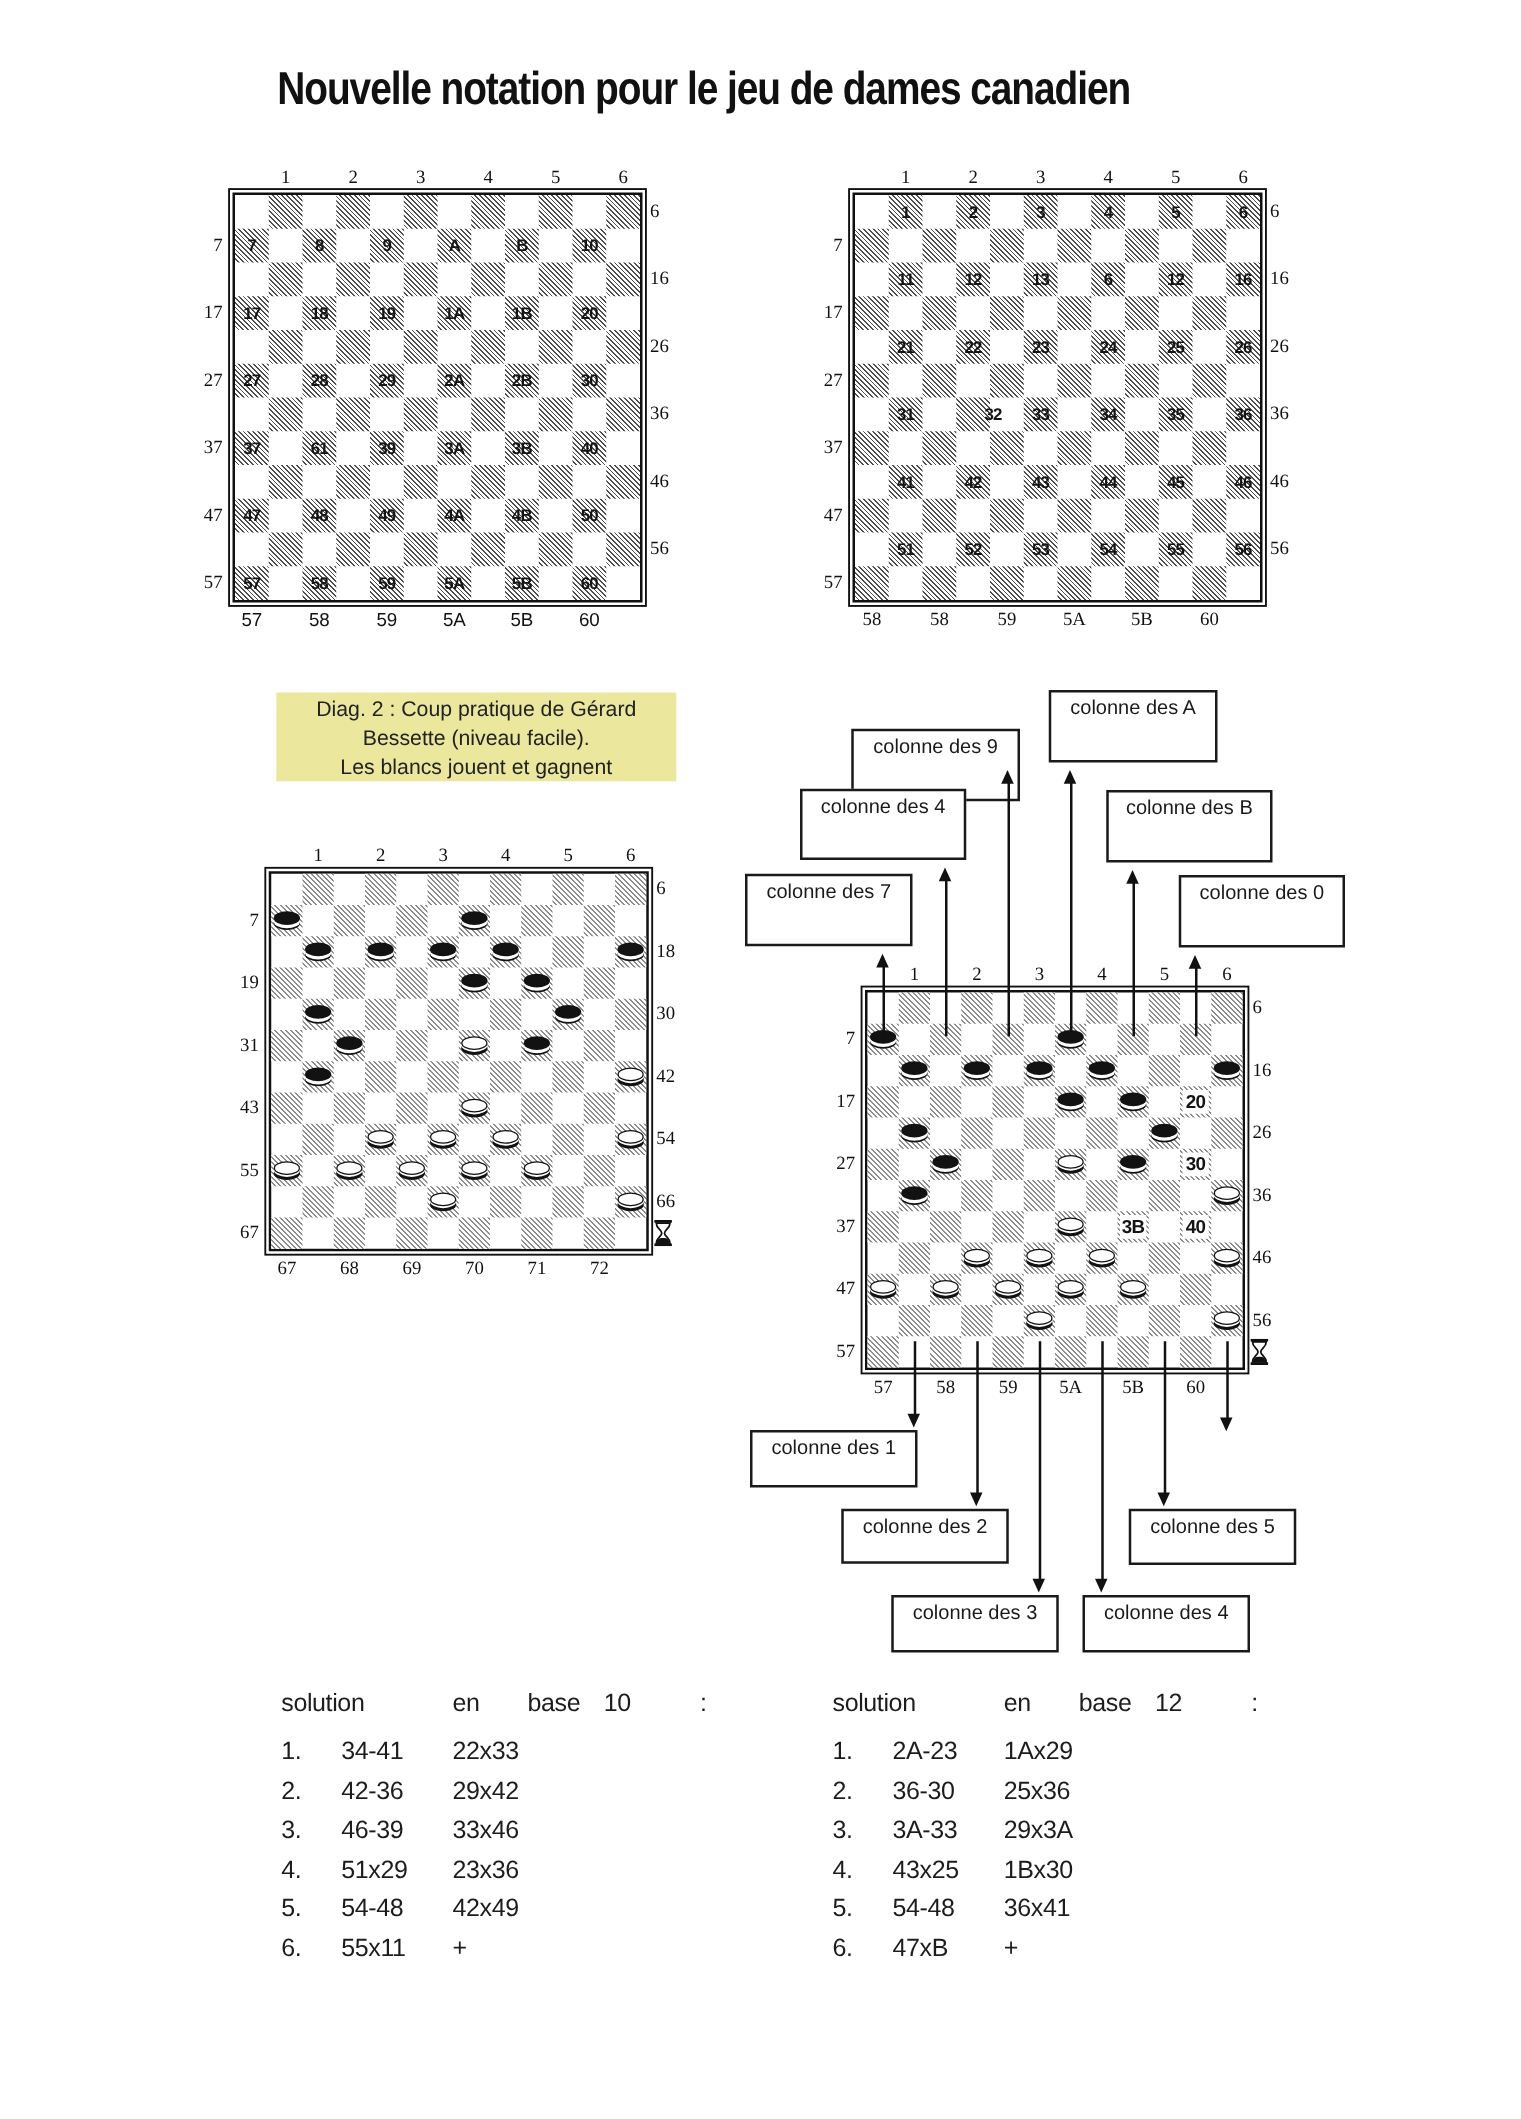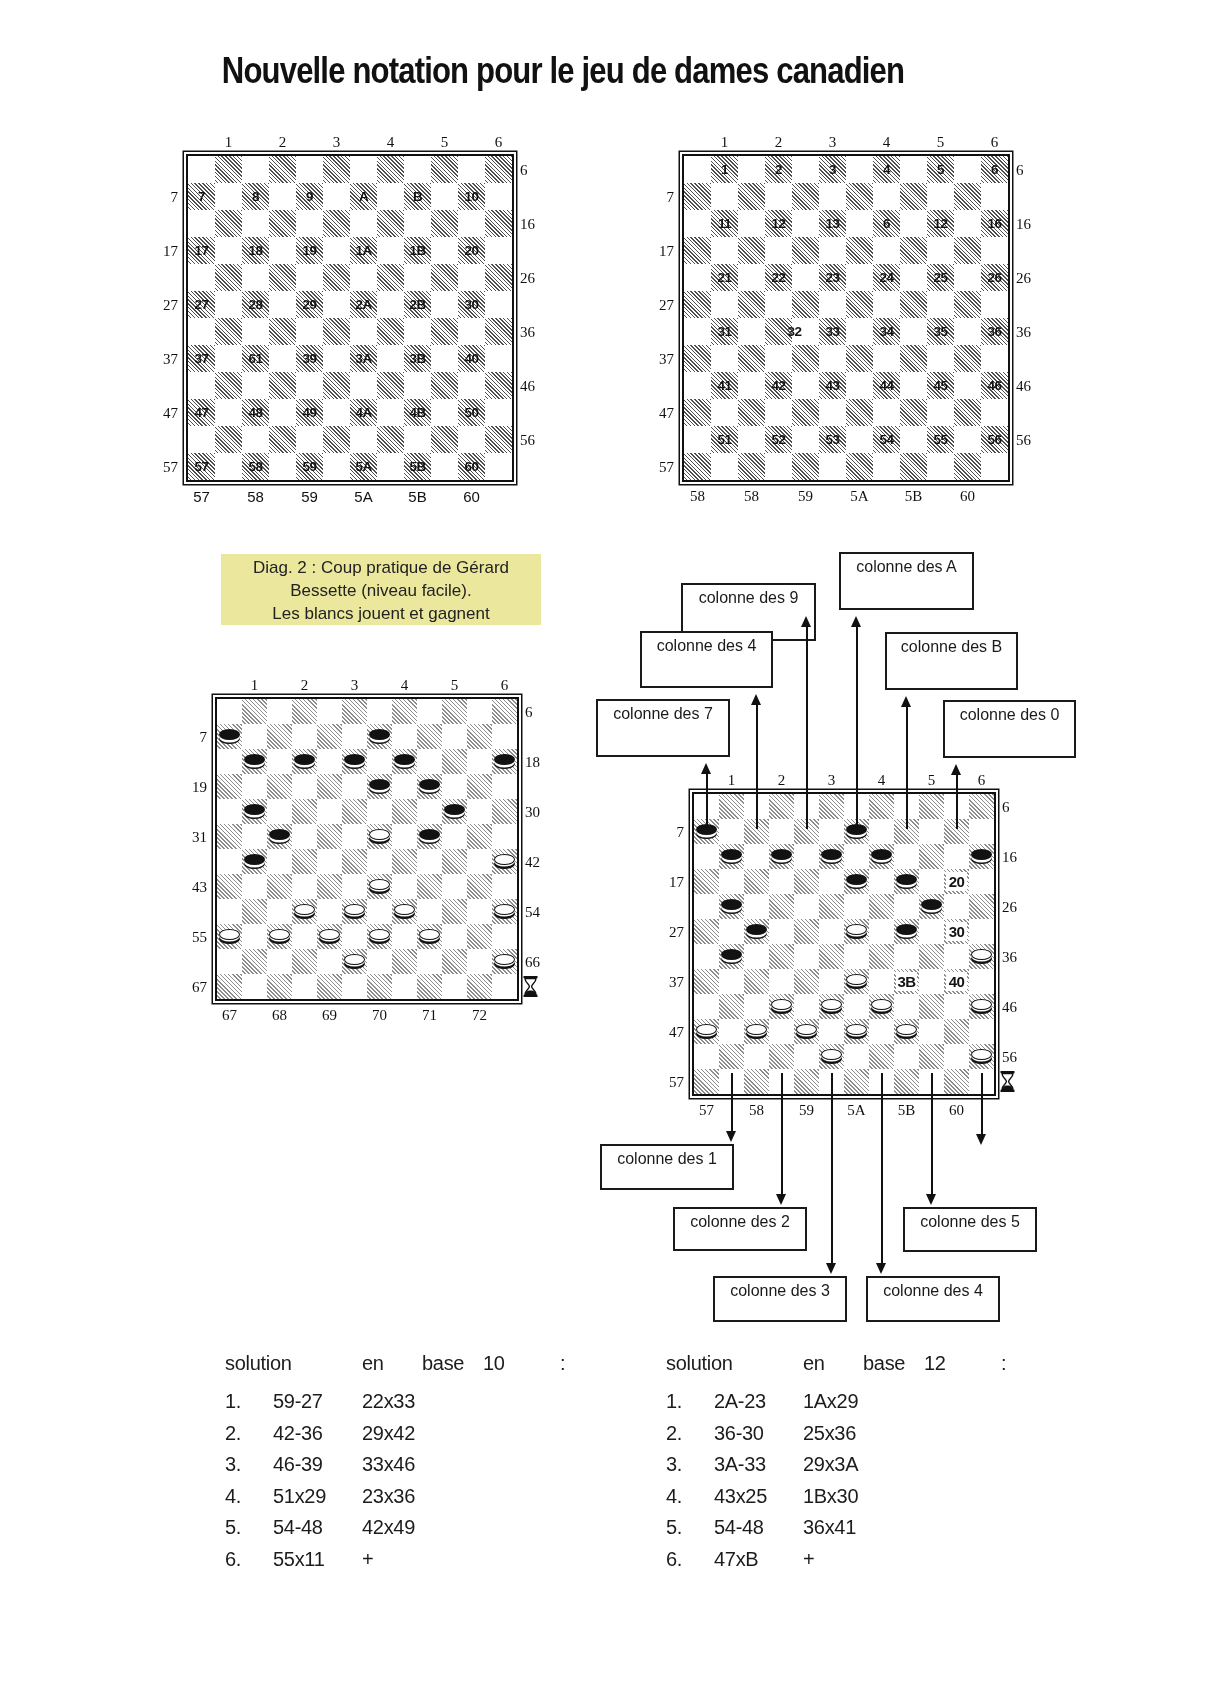--- a/index.html
+++ b/index.html
@@ -801,21 +801,21 @@
     <div class="aline" style="left: 980.5px; top: 1073px; height: 63px;"></div>
     <div class="ahead-dn" style="left: 976px; top: 1134px;"></div>
     <div class="sol" style="left: 225px; top: 1352px;">
       <span class="h0">solution</span>
       <span class="h1">en</span>
       <span class="h2">base</span>
       <span class="h3">10</span>
       <span class="h4">:</span>
       <div class="srow" style="top: 38px;">
         <span class="sn">1.</span>
-        <span class="sm1">59-27</span>
+        <span class="sm1">34-41</span>
         <span class="sm2">22x33</span>
       </div>
       <div class="srow" style="top: 69.5px;">
         <span class="sn">2.</span>
         <span class="sm1">42-36</span>
         <span class="sm2">29x42</span>
       </div>
       <div class="srow" style="top: 101px;">
         <span class="sn">3.</span>
         <span class="sm1">46-39</span>

